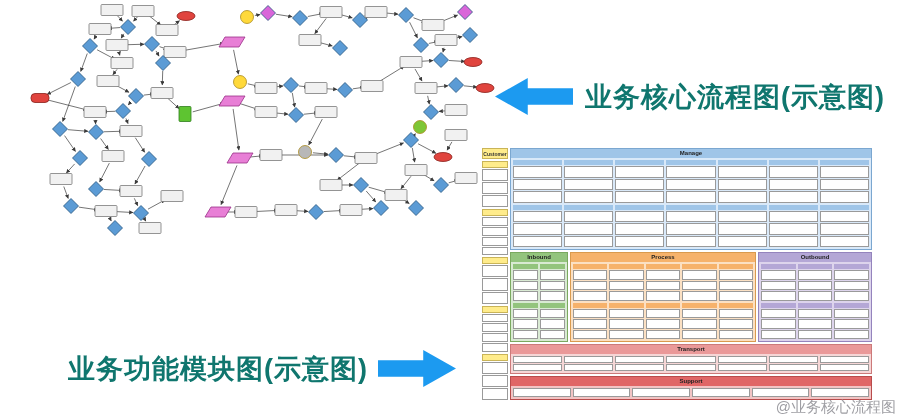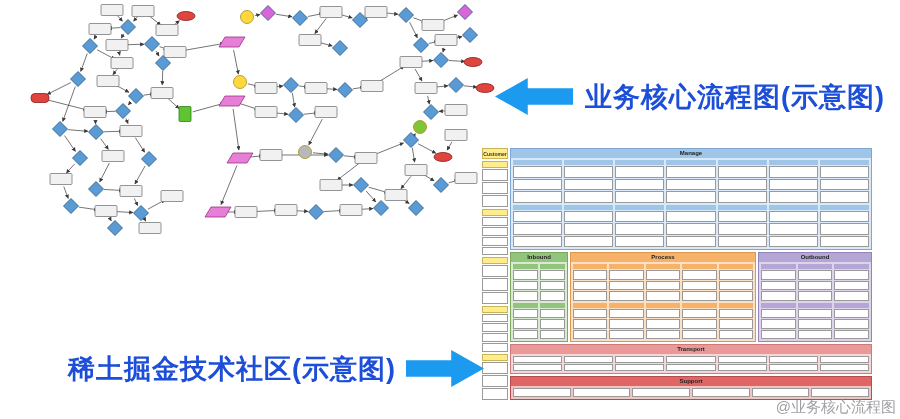--- a/index.html
+++ b/index.html
@@ -7,21 +7,21 @@
   body {
     position:relative; overflow:hidden; background:#ffffff;
     font-family:"Liberation Sans","DejaVu Sans",sans-serif;
   }
   #flowchart-svg { position:absolute; left:0; top:0; }
 
   .caption { position:absolute; display:flex; align-items:center; }
   #caption-top { left:495px; top:78px; gap:12px; }
   #caption-bottom { left:68px; top:350px; gap:10px; }
   .caption-text {
-    font-size:27px; font-weight:bold; color:#1d4ed8; white-space:nowrap; letter-spacing:1px;
+    font-size:27px; font-weight:bold; color:#0f766e; white-space:nowrap; letter-spacing:1px;
   }
   .block-arrow { width:78px; height:37px; background:#1c9af0; flex:0 0 auto; }
   .arrow-left  { clip-path:polygon(0 50%, 42% 0, 42% 28%, 100% 28%, 100% 72%, 42% 72%, 42% 100%); }
   .arrow-right { clip-path:polygon(100% 50%, 58% 0, 58% 28%, 0 28%, 0 72%, 58% 72%, 58% 100%); }
 
   #module { position:absolute; left:482px; top:148px; width:390px; height:252px; }
   #module-sidebar {
     position:absolute; left:0; top:0; width:26px; height:252px;
     display:flex; flex-direction:column;
   }
@@ -580,17 +580,17 @@
           </div>
           <div class="group">
             <div class="mini-box"></div>
           </div>
         </div>
       </div>
     </div>
 </div>
 
 <div class="caption" id="caption-bottom">
-  <div class="caption-text">稀土掘金技术社区(示意图)</div>
+  <div class="caption-text">业务功能模块图(示意图)</div>
   <div class="block-arrow arrow-right" style="background: rgb(28, 154, 240);"></div>
 </div>
 
 <div class="watermark">@业务核心流程图</div>
 
 </body></html>

